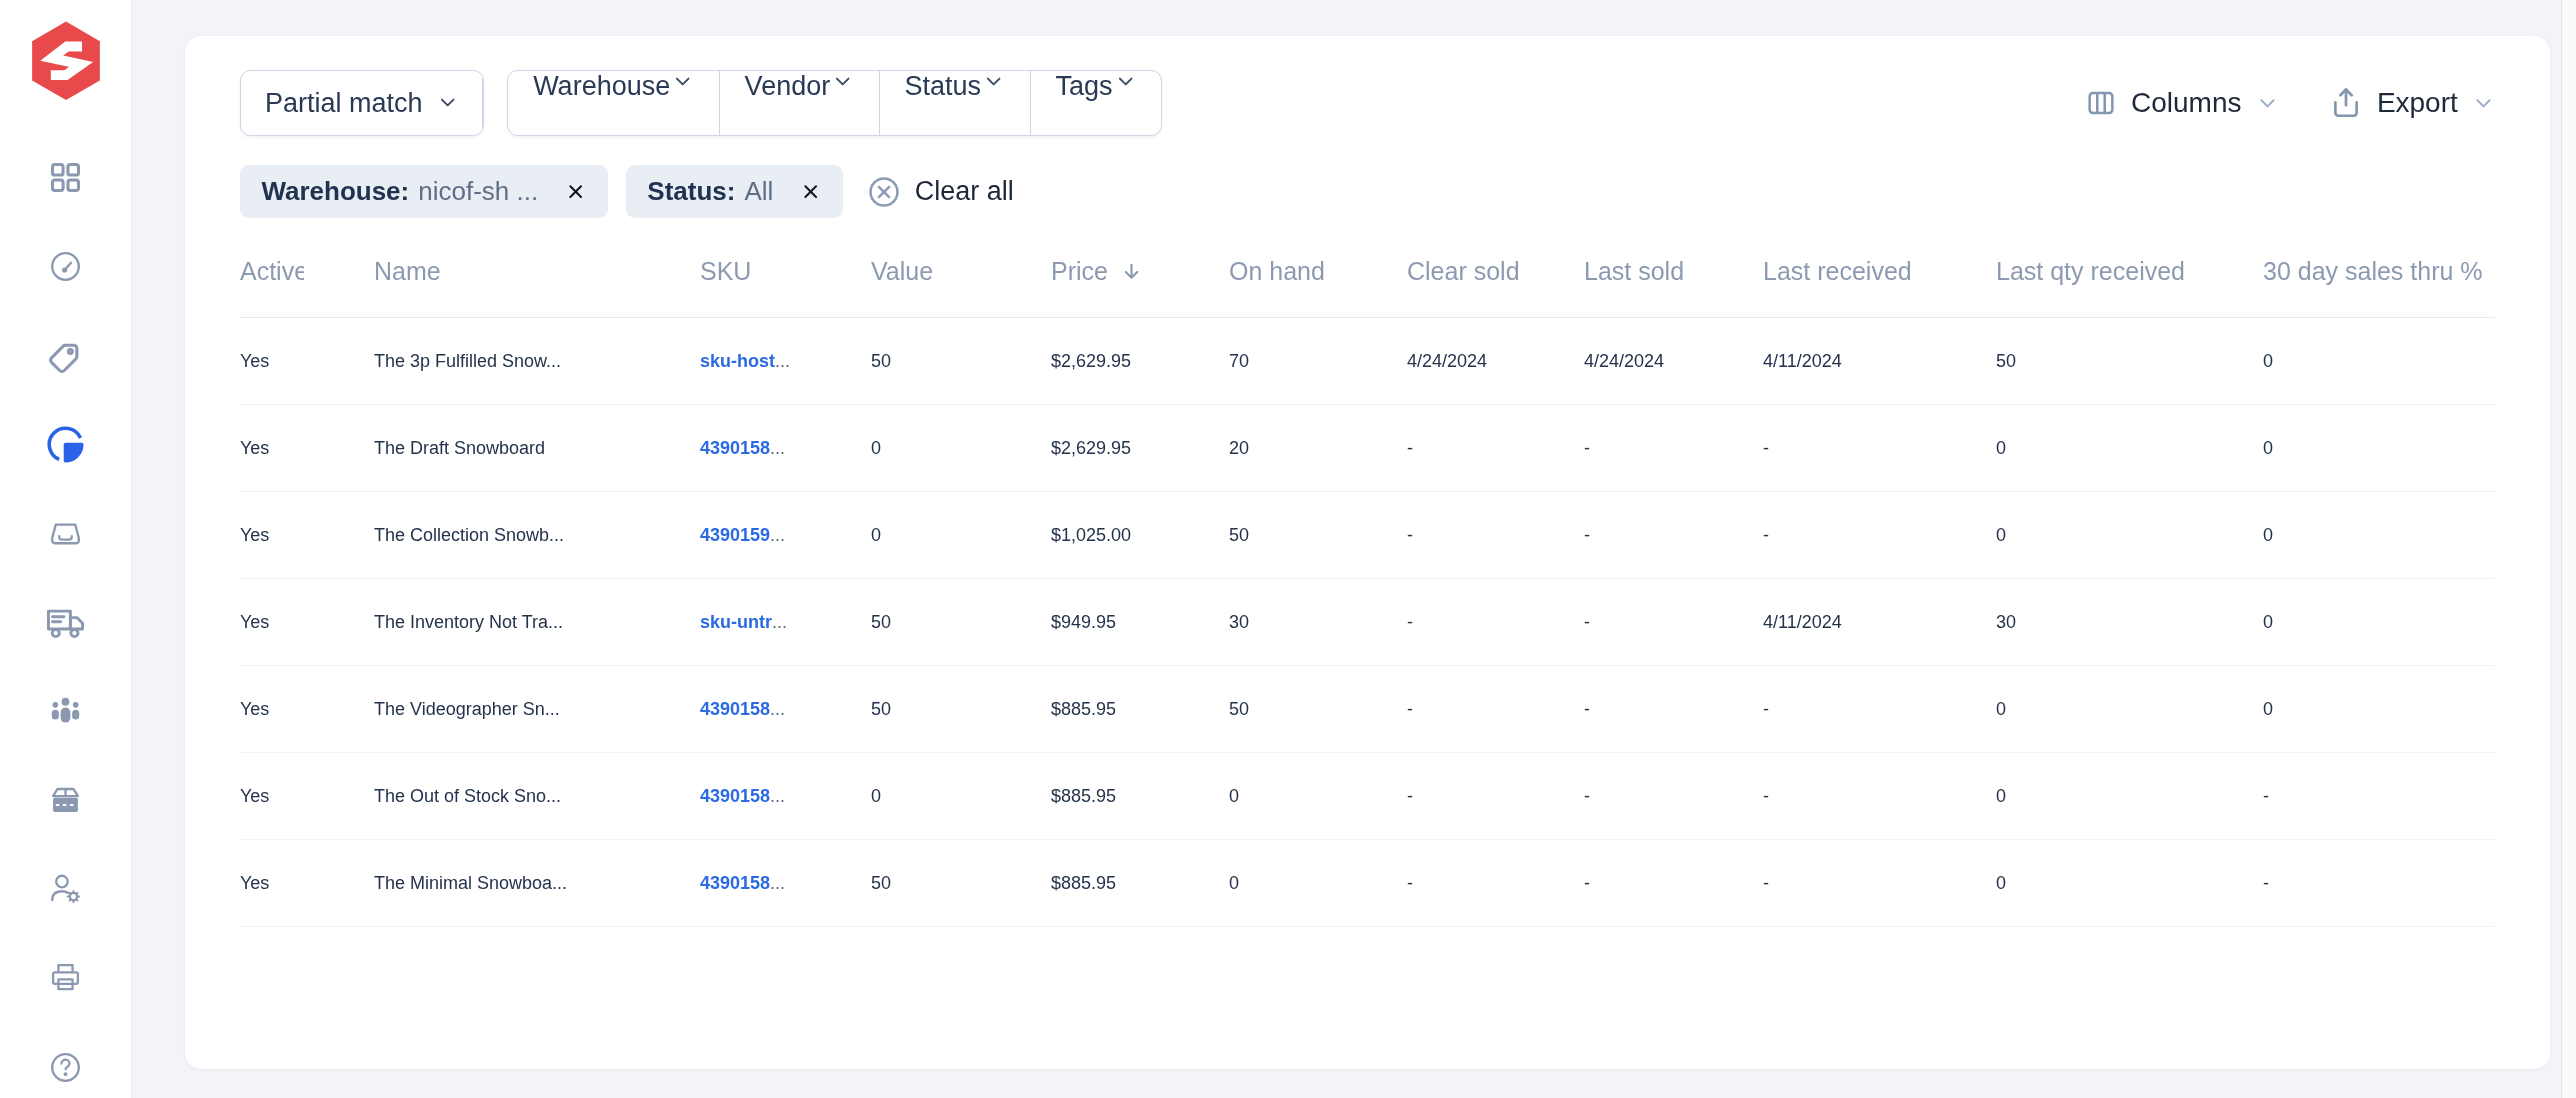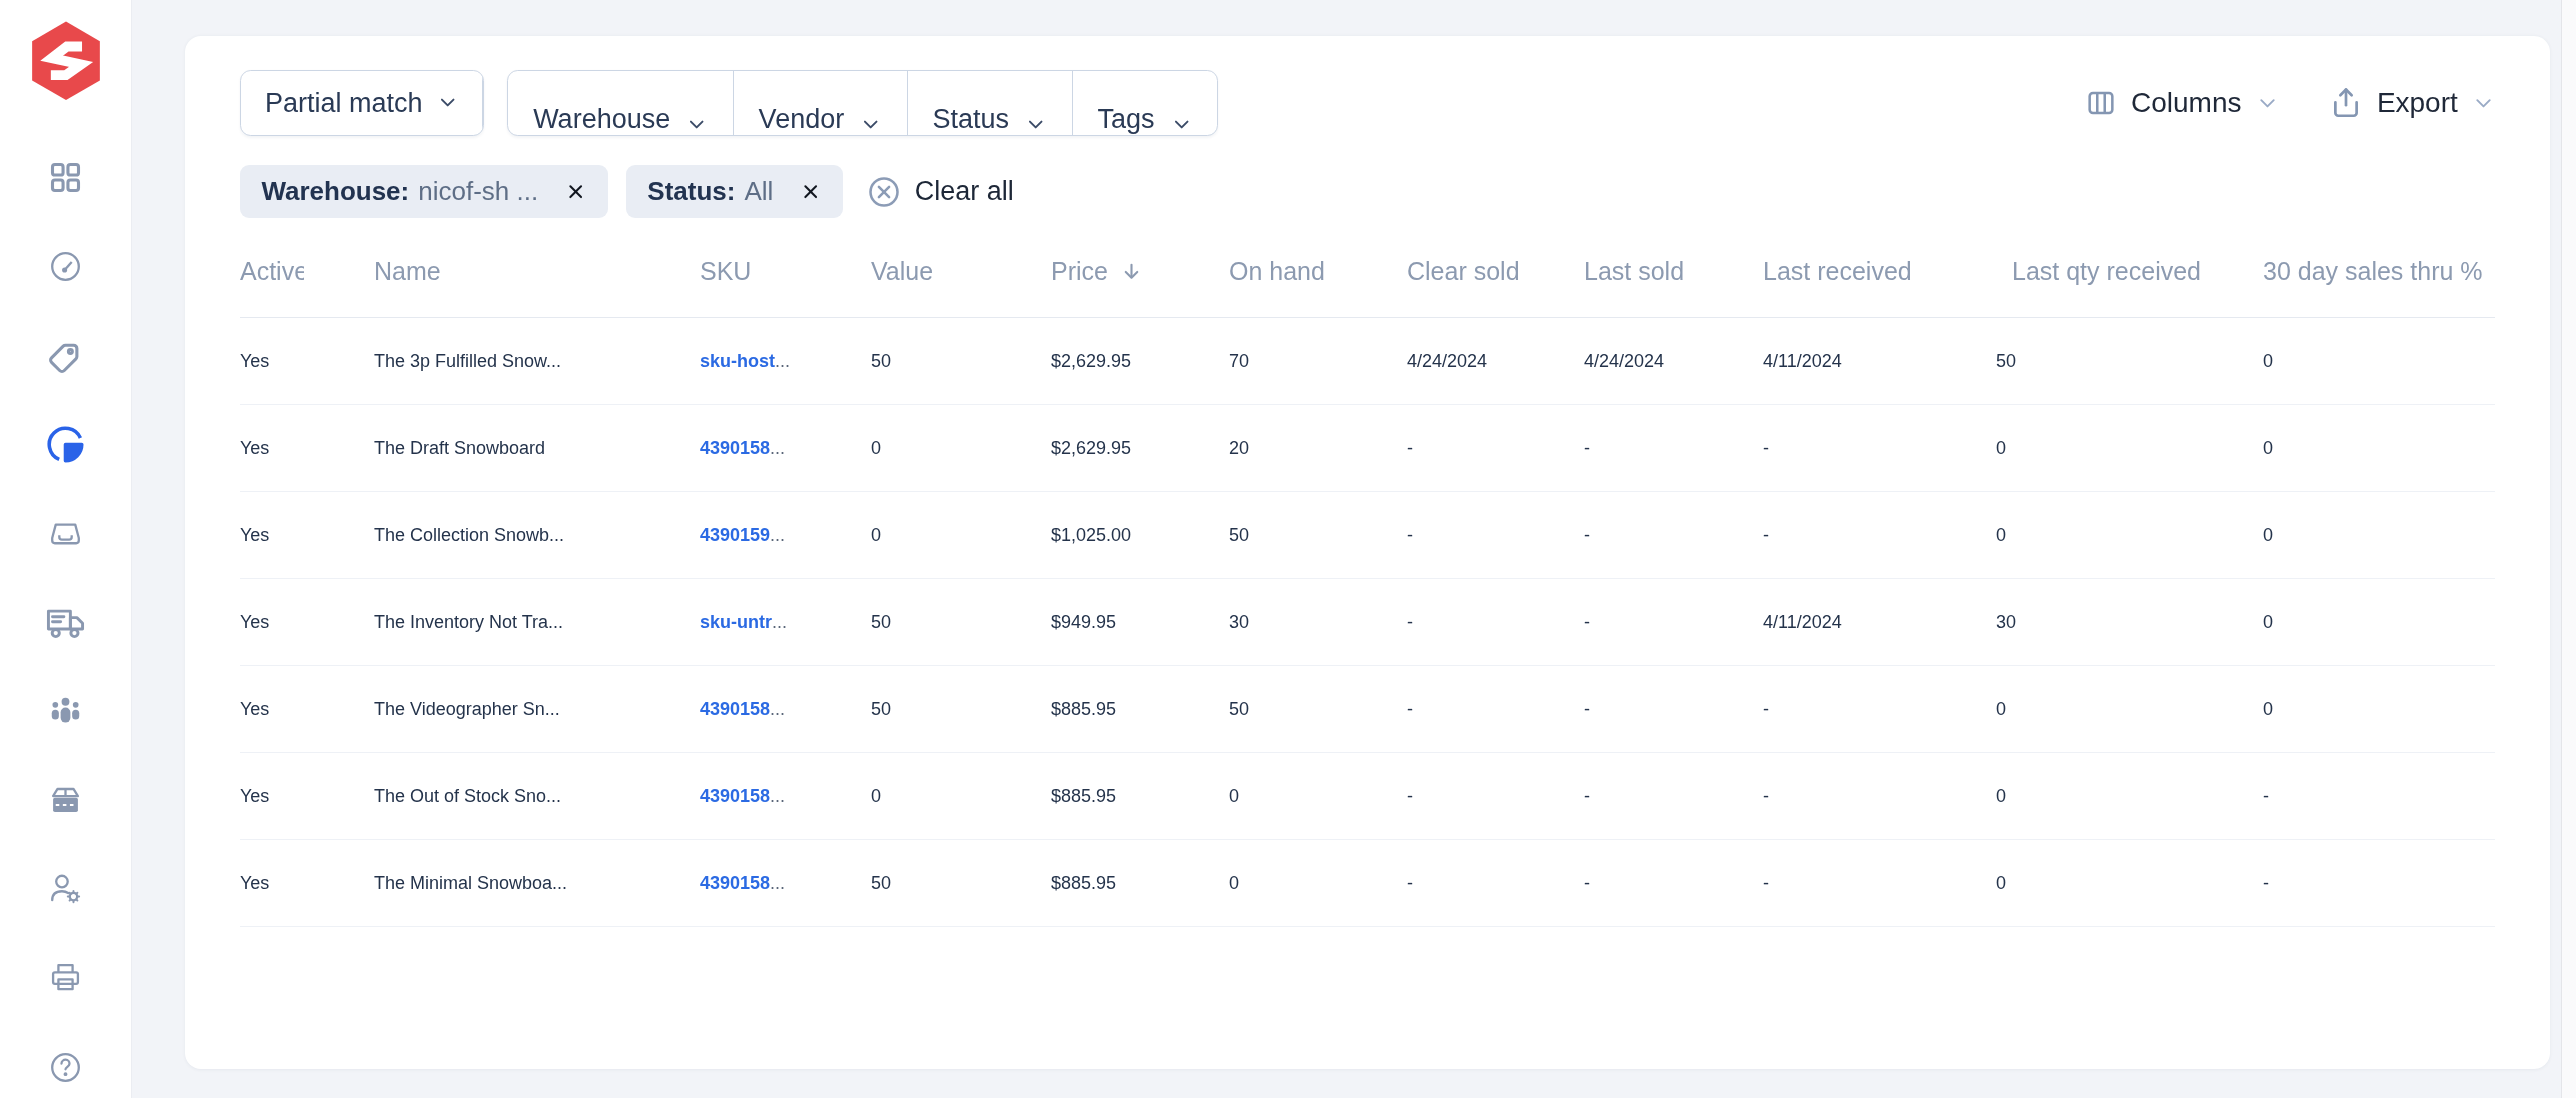--- a/index.html
+++ b/index.html
@@ -39,21 +39,21 @@
     box-shadow:0 1.8px 2.7px rgba(28,42,70,0.05); overflow:hidden;
   }
   .match-btn {
     display:flex; align-items:center; gap:14.2px; padding:0 24px;
     font-size:27px; color:#2a3a55; border-right:1.8px solid #ccd6e4;
   }
   .search-box { display:flex; align-items:center; gap:16px; padding:0 23px; width:356px; }
   .search-box input { border:none; outline:none; width:100%; font-size:27px; color:#2a3a55; background:transparent; }
   .search-box input::placeholder { color:#9dabc0; }
   .dd-group { margin-left:23px; }
-  .dd-btn { display:flex; align-items:flex-end; gap:16px; padding:0 25px; font-size:27px; color:#2a3a55; }
+  .dd-btn { display:flex; align-items:flex-start; gap:2px; padding:0 25px; font-size:27px; color:#2a3a55; }
   .dd-btn + .dd-btn { border-left:1.8px solid #ccd6e4; }
   .chev-dark { width:21.4px; height:21.4px; color:#3c4c68; flex:none; }
   .chev-light { width:23px; height:23px; color:#9aabc6; flex:none; }
   .top-actions { margin-left:auto; display:flex; align-items:center; gap:50px; }
   .action-btn { display:flex; align-items:center; gap:14.2px; font-size:28px; color:#1f2838; }
   .action-btn .a-icon { color:#8496b2; display:flex; }
 
   
   .chips-row { margin-top:29px; display:flex; align-items:center; }
   .chips-host { display:flex; gap:18px; }
@@ -71,21 +71,21 @@
   
   .table { margin-top:7.1px; --cols:134px 326px 171px 180px 178px 178px 177px 179px 233px 267px 1fr; }
   .thead {
     display:grid; grid-template-columns:var(--cols); align-items:center;
     height:93px; border-bottom:1.8px solid #e5e9f0;
     color:#8c9ab0; font-size:25px;
   }
   .th { display:flex; align-items:center; gap:12.5px; white-space:nowrap; overflow:hidden; padding-right:21.4px; }
   .th-label { white-space:nowrap; }
   .th:nth-child(1) .th-label { max-width:64px; overflow:hidden; }
-  .th:nth-child(10) .th-label { max-width:240px; overflow:hidden;margin-left:16px; }
+  .th:nth-child(10) .th-label { max-width:240px; overflow:hidden; }
   .sort-icon { width:23px; height:23px; color:#8c9ab0; flex:none; }
   .tr {
     display:grid; grid-template-columns:var(--cols); align-items:center;
     height:87px; border-bottom:1.8px solid #eef1f6; font-size:18px; color:#24334b;
   }
   .td { white-space:nowrap; overflow:hidden; padding-right:21.4px; }
   .sku-link { color:#2b6ae3; font-weight:700; }
   .sku-ell { color:#5a6679; }
 
   .scrollbar { position:fixed; right:0; top:0; width:15px; height:1098px; background:#fafafb; border-left:0.9px solid #e4e5e9; }

